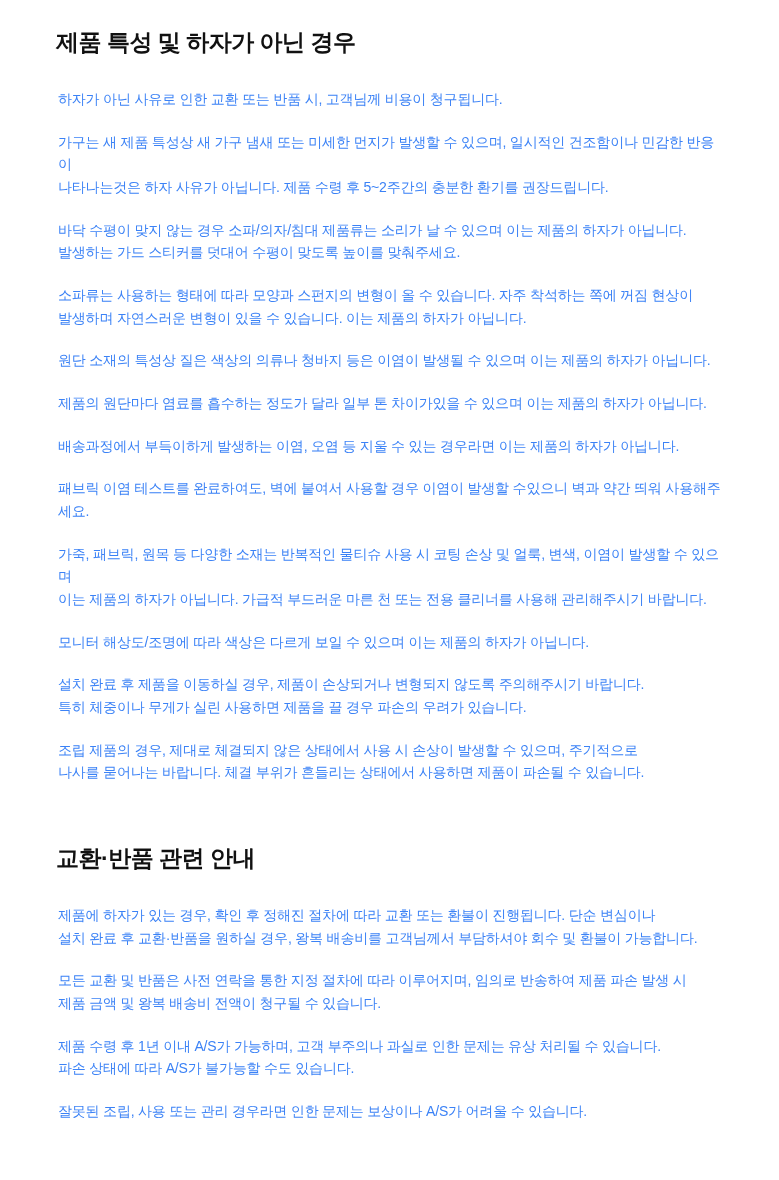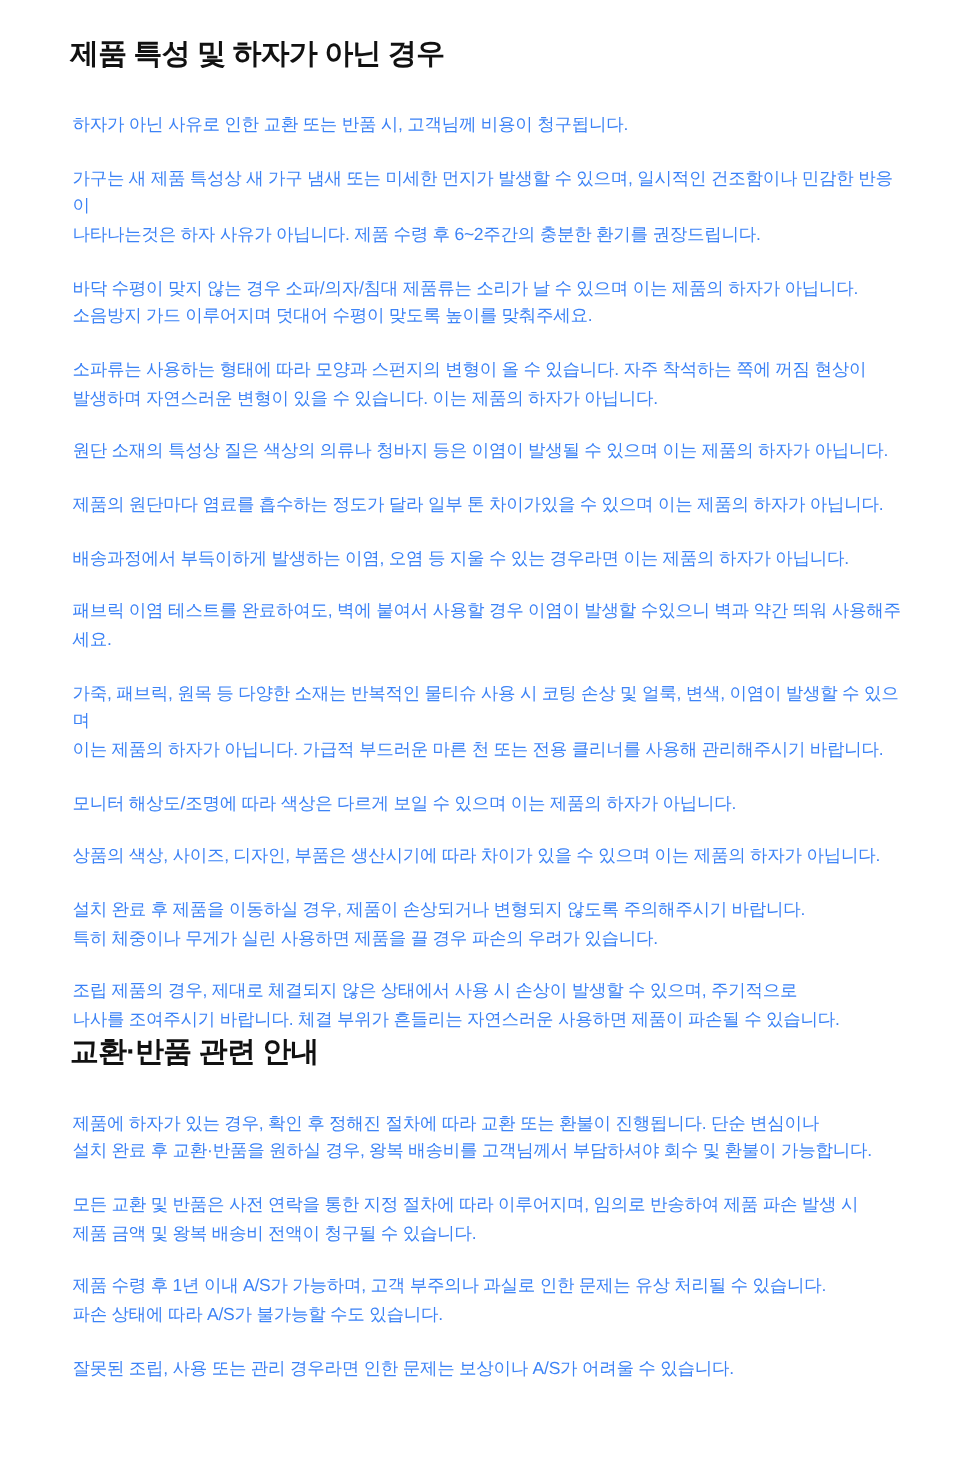--- a/index.html
+++ b/index.html
@@ -16,20 +16,21 @@
   }
   .page {
     width: 779px;
     box-sizing: border-box;
     padding: 28px 56px 40px 56px;
   }
   .section {
     margin: 0;
   }
   .section + .section {
+    margin-top: 60px;
   }
   .section-title {
     font-size: 23px;
     font-weight: bold;
     letter-spacing: -0.5px;
     color: #111111;
     margin: 0 0 30px 0;
     line-height: 1.3;
   }
   .para {
@@ -50,37 +51,36 @@
 </head>
 <body>
 
 <div class="page">
 
   <section class="section">
     <h2 class="section-title">제품 특성 및 하자가 아닌 경우</h2>
     <div class="block-body">
       <p class="para">하자가 아닌 사유로 인한 교환 또는 반품 시, 고객님께 비용이 청구됩니다.</p>
       <p class="para">가구는 새 제품 특성상 새 가구 냄새 또는 미세한 먼지가 발생할 수 있으며, 일시적인 건조함이나 민감한 반응이
-나타나는것은 하자 사유가 아닙니다. 제품 수령 후 6~2주간의 충분한 환기를 권장드립니다.</p>
+나타나는것은 하자 사유가 아닙니다. 제품 수령 후 5~2주간의 충분한 환기를 권장드립니다.</p>
       <p class="para">바닥 수평이 맞지 않는 경우 소파/의자/침대 제품류는 소리가 날 수 있으며 이는 제품의 하자가 아닙니다.
-소음방지 가드 이루어지며 덧대어 수평이 맞도록 높이를 맞춰주세요.</p>
+발생하는 가드 스티커를 덧대어 수평이 맞도록 높이를 맞춰주세요.</p>
       <p class="para">소파류는 사용하는 형태에 따라 모양과 스펀지의 변형이 올 수 있습니다. 자주 착석하는 쪽에 꺼짐 현상이
 발생하며 자연스러운 변형이 있을 수 있습니다. 이는 제품의 하자가 아닙니다.</p>
       <p class="para">원단 소재의 특성상 질은 색상의 의류나 청바지 등은 이염이 발생될 수 있으며 이는 제품의 하자가 아닙니다.</p>
       <p class="para">제품의 원단마다 염료를 흡수하는 정도가 달라 일부 톤 차이가있을 수 있으며 이는 제품의 하자가 아닙니다.</p>
       <p class="para">배송과정에서 부득이하게 발생하는 이염, 오염 등 지울 수 있는 경우라면 이는 제품의 하자가 아닙니다.</p>
       <p class="para">패브릭 이염 테스트를 완료하여도, 벽에 붙여서 사용할 경우 이염이 발생할 수있으니 벽과 약간 띄워 사용해주세요.</p>
       <p class="para">가죽, 패브릭, 원목 등 다양한 소재는 반복적인 물티슈 사용 시 코팅 손상 및 얼룩, 변색, 이염이 발생할 수 있으며
 이는 제품의 하자가 아닙니다. 가급적 부드러운 마른 천 또는 전용 클리너를 사용해 관리해주시기 바랍니다.</p>
       <p class="para">모니터 해상도/조명에 따라 색상은 다르게 보일 수 있으며 이는 제품의 하자가 아닙니다.</p>
-      <p class="para">상품의 색상, 사이즈, 디자인, 부품은 생산시기에 따라 차이가 있을 수 있으며 이는 제품의 하자가 아닙니다.</p>
       <p class="para">설치 완료 후 제품을 이동하실 경우, 제품이 손상되거나 변형되지 않도록 주의해주시기 바랍니다.
 특히 체중이나 무게가 실린 사용하면 제품을 끌 경우 파손의 우려가 있습니다.</p>
       <p class="para">조립 제품의 경우, 제대로 체결되지 않은 상태에서 사용 시 손상이 발생할 수 있으며, 주기적으로
-나사를 조여주시기 바랍니다. 체결 부위가 흔들리는 자연스러운 사용하면 제품이 파손될 수 있습니다.</p>
+나사를 묻어나는 바랍니다. 체결 부위가 흔들리는 상태에서 사용하면 제품이 파손될 수 있습니다.</p>
     </div>
   </section>
 
   <section class="section">
     <h2 class="section-title">교환·반품 관련 안내</h2>
     <div class="block-body">
       <p class="para">제품에 하자가 있는 경우, 확인 후 정해진 절차에 따라 교환 또는 환불이 진행됩니다. 단순 변심이나
 설치 완료 후 교환·반품을 원하실 경우, 왕복 배송비를 고객님께서 부담하셔야 회수 및 환불이 가능합니다.</p>
       <p class="para">모든 교환 및 반품은 사전 연락을 통한 지정 절차에 따라 이루어지며, 임의로 반송하여 제품 파손 발생 시
 제품 금액 및 왕복 배송비 전액이 청구될 수 있습니다.</p>

